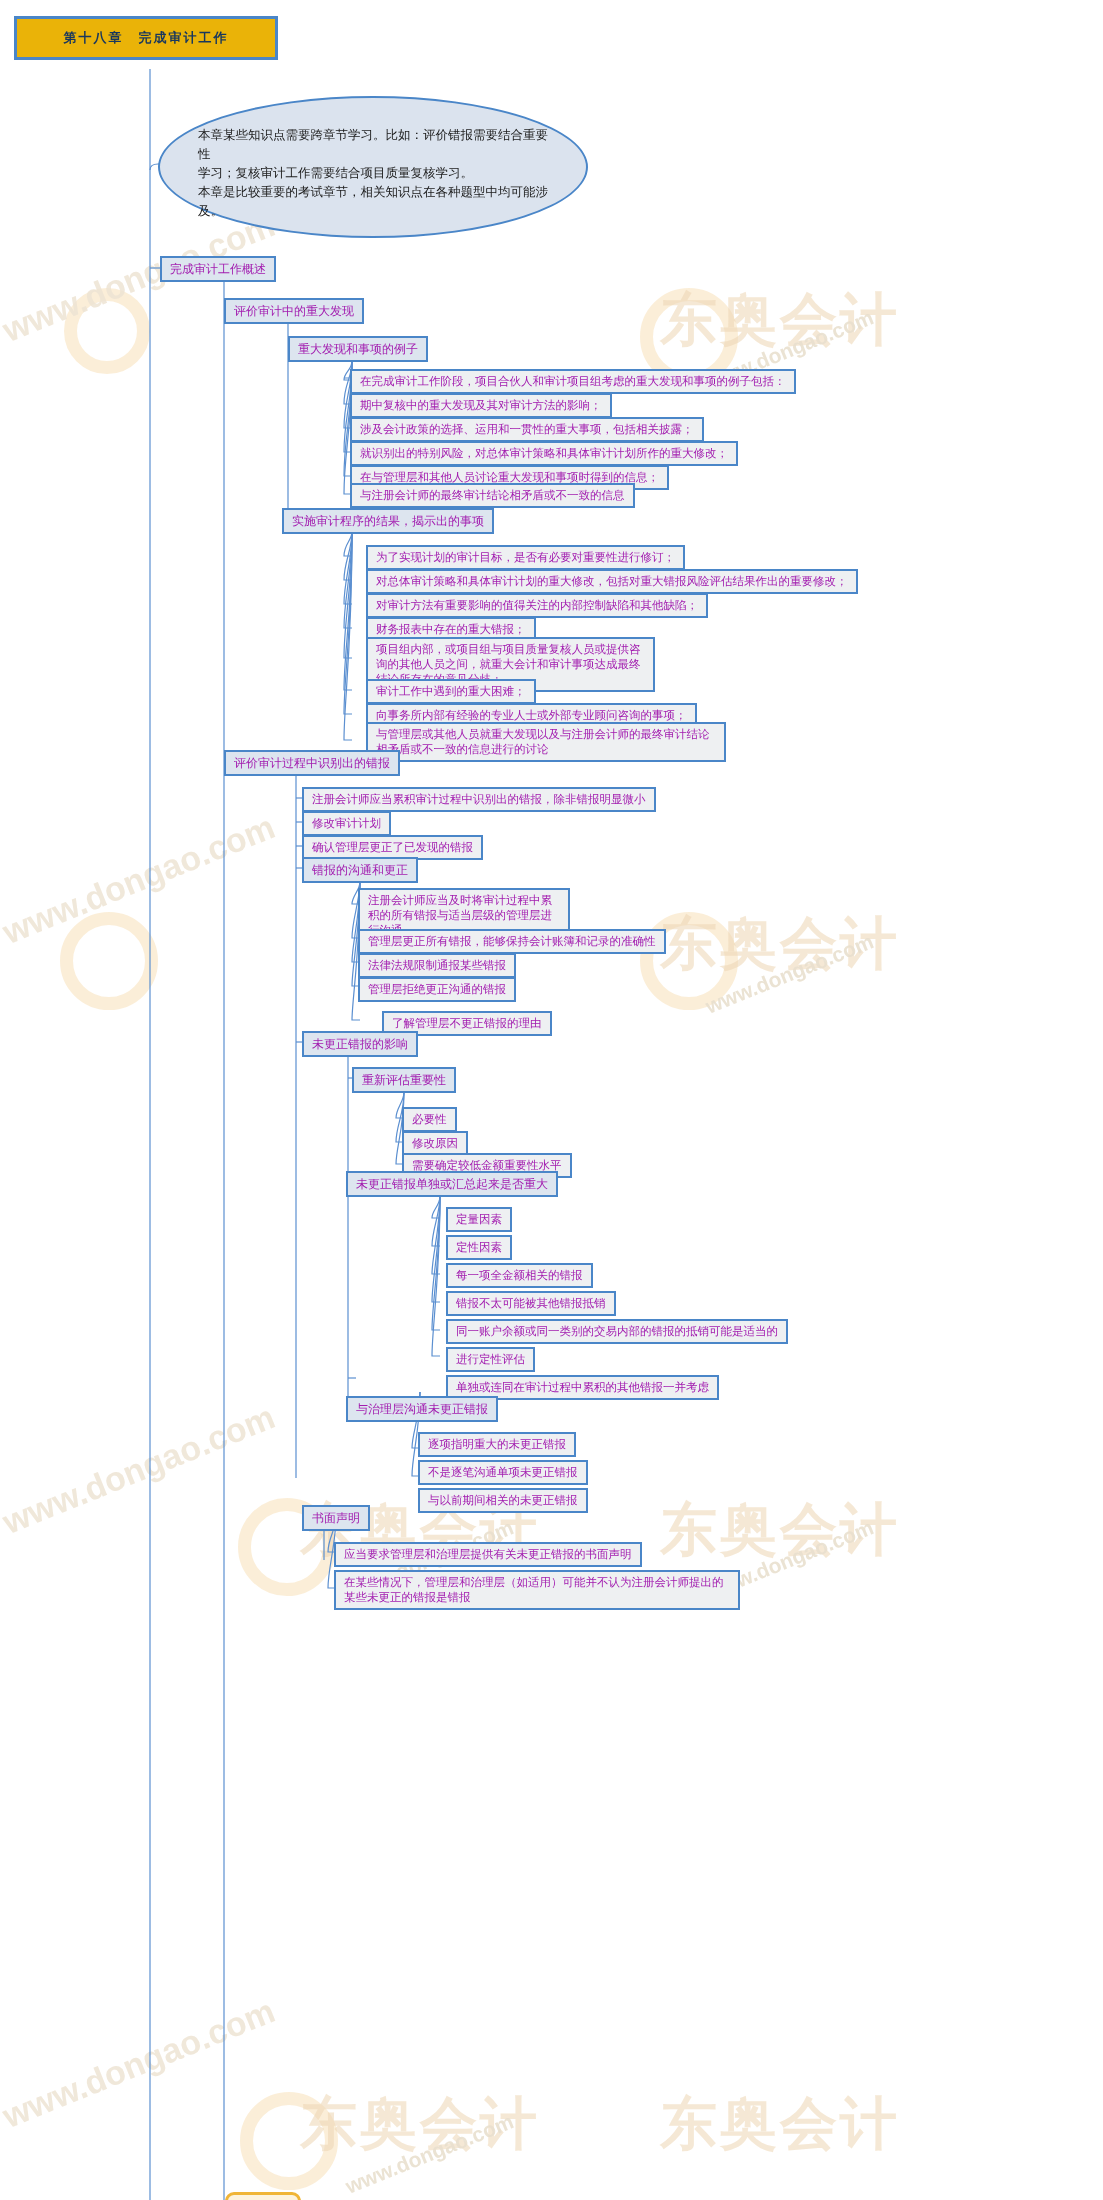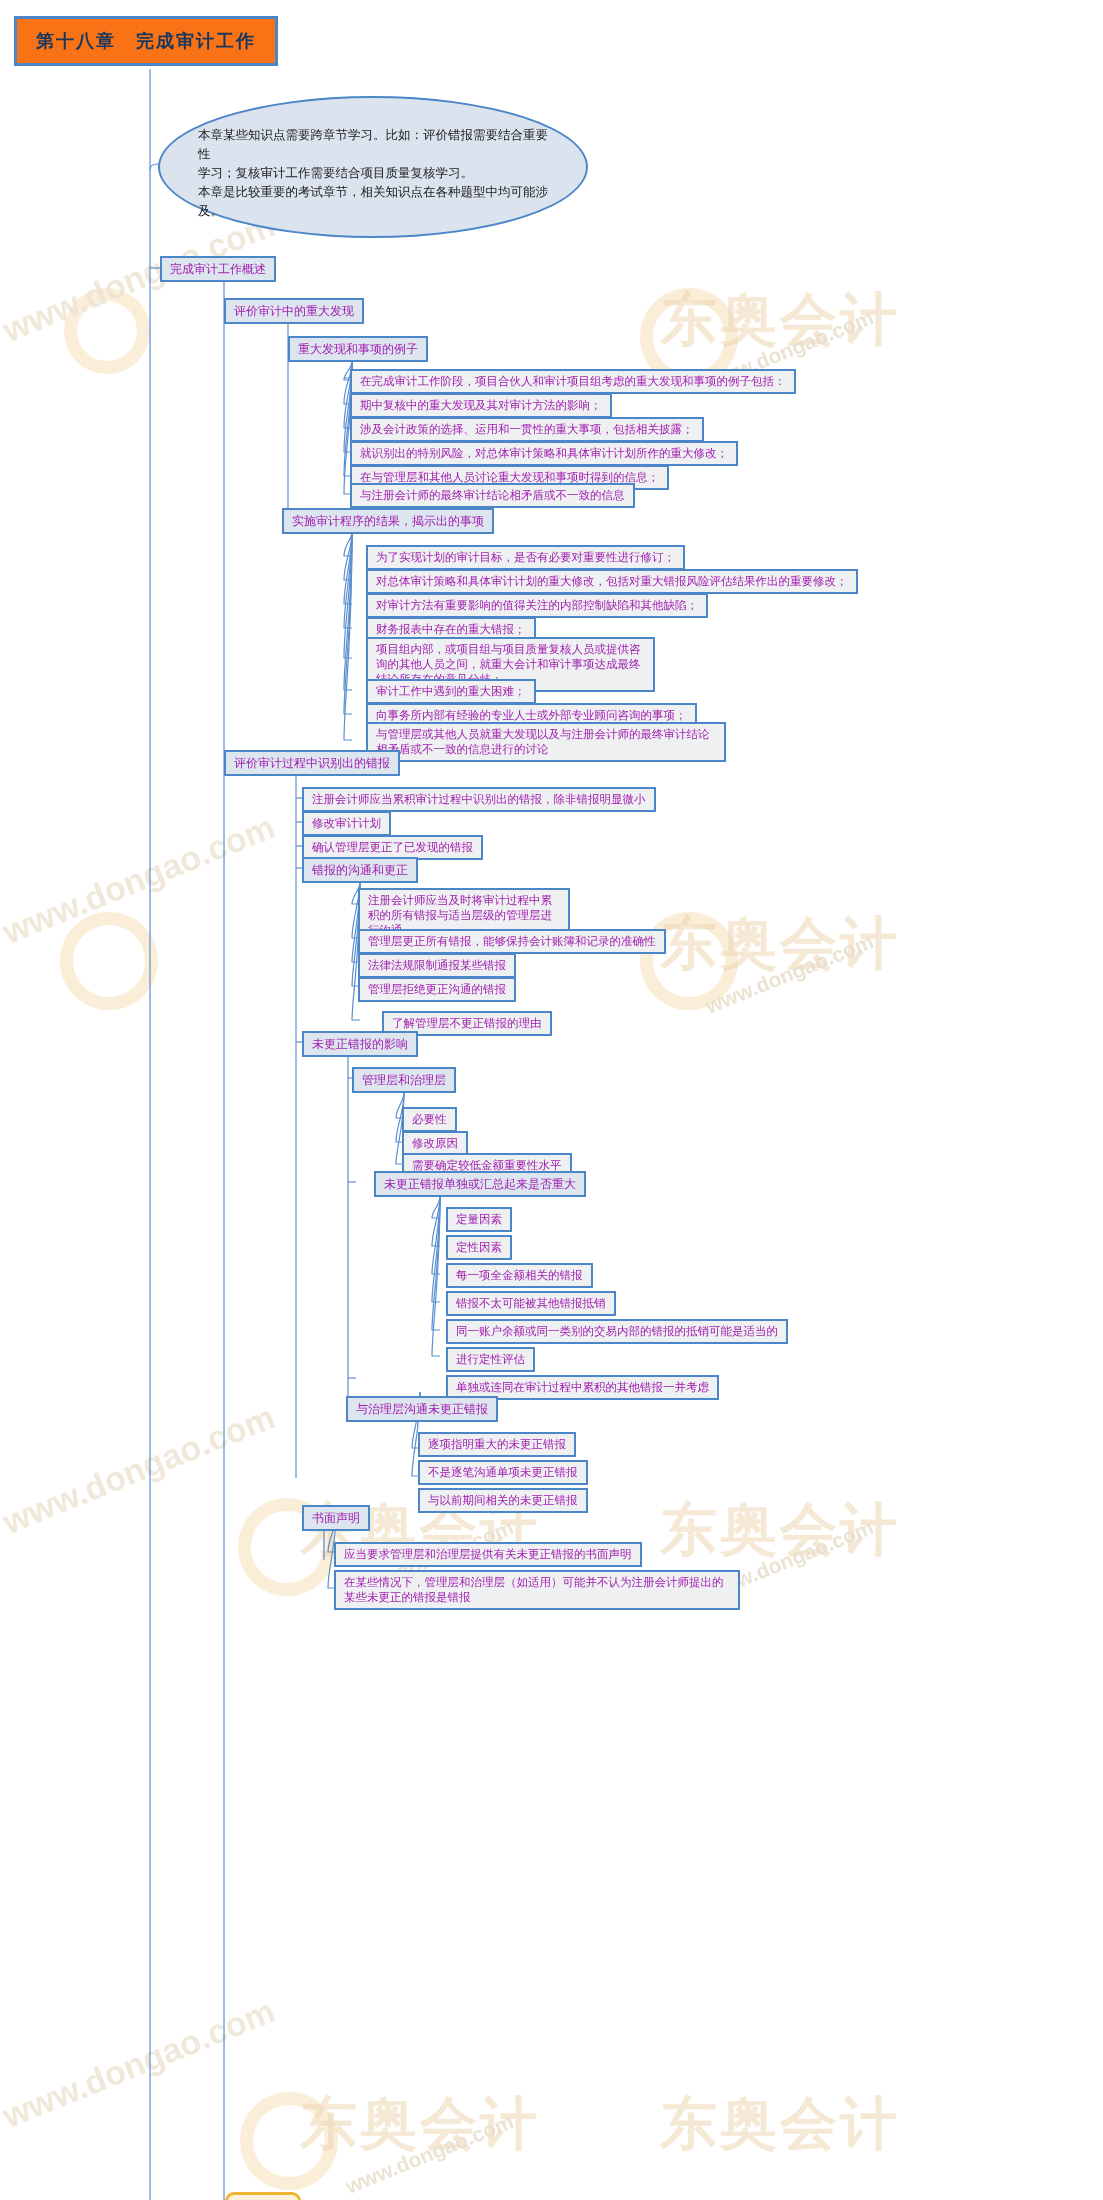--- a/index.html
+++ b/index.html
@@ -67,24 +67,24 @@
     line-height:15px;
   }
   .node.wrap{white-space:normal;}
 
   
   .root{
     position:absolute;
     left:14px; top:16px;
     width:264px;
     box-sizing:border-box;
-    background:#f97316;
+    background:#eab308;
     border:3px solid #4a86c8;
     color:#18375e;
-    font-size:18px;
+    font-size:13px;
     font-weight:bold;
     letter-spacing:2px;
     text-align:center;
     padding:10px 6px;
     z-index:6;
   }
 
   
   .ellipse{
     position:absolute;
@@ -260,26 +260,26 @@
   <div class="node" style="left:302px;top:857px;">错报的沟通和更正</div>
 
   <div class="node leaf wrap" style="left:358px;top:888px;width:212px;">注册会计师应当及时将审计过程中累积的所有错报与适当层级的管理层进行沟通</div>
   <div class="node leaf" style="left:358px;top:929px;">管理层更正所有错报，能够保持会计账簿和记录的准确性</div>
   <div class="node leaf" style="left:358px;top:953px;">法律法规限制通报某些错报</div>
   <div class="node leaf" style="left:358px;top:977px;">管理层拒绝更正沟通的错报</div>
   <div class="node leaf" style="left:382px;top:1011px;">了解管理层不更正错报的理由</div>
 
   <div class="node" style="left:302px;top:1031px;text-align:right;">未更正错报的影响</div>
 
-  <div class="node" style="left:352px;top:1067px;">管理层和治理层</div>
+  <div class="node" style="left:352px;top:1067px;">重新评估重要性</div>
   <div class="node leaf" style="left:402px;top:1107px;">必要性</div>
   <div class="node leaf" style="left:402px;top:1131px;">修改原因</div>
   <div class="node leaf" style="left:402px;top:1153px;">需要确定较低金额重要性水平</div>
 
-  <div class="node" style="left:346px;top:1171px;margin-left:28px;">未更正错报单独或汇总起来是否重大</div>
+  <div class="node" style="left:346px;top:1171px;">未更正错报单独或汇总起来是否重大</div>
 
   <div class="node leaf" style="left:446px;top:1207px;">定量因素</div>
   <div class="node leaf" style="left:446px;top:1235px;">定性因素</div>
   <div class="node leaf" style="left:446px;top:1263px;">每一项全金额相关的错报</div>
   <div class="node leaf" style="left:446px;top:1291px;">错报不太可能被其他错报抵销</div>
   <div class="node leaf" style="left:446px;top:1319px;">同一账户余额或同一类别的交易内部的错报的抵销可能是适当的</div>
   <div class="node leaf" style="left:446px;top:1347px;">进行定性评估</div>
   <div class="node leaf" style="left:446px;top:1375px;">单独或连同在审计过程中累积的其他错报一并考虑</div>
 
   <div class="node" style="left:346px;top:1396px;">与治理层沟通未更正错报</div>

